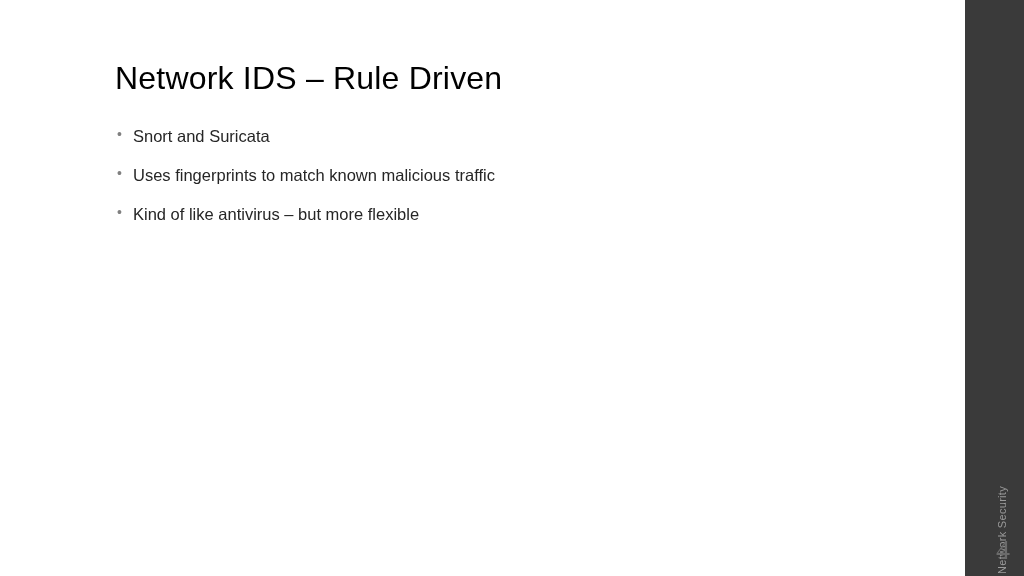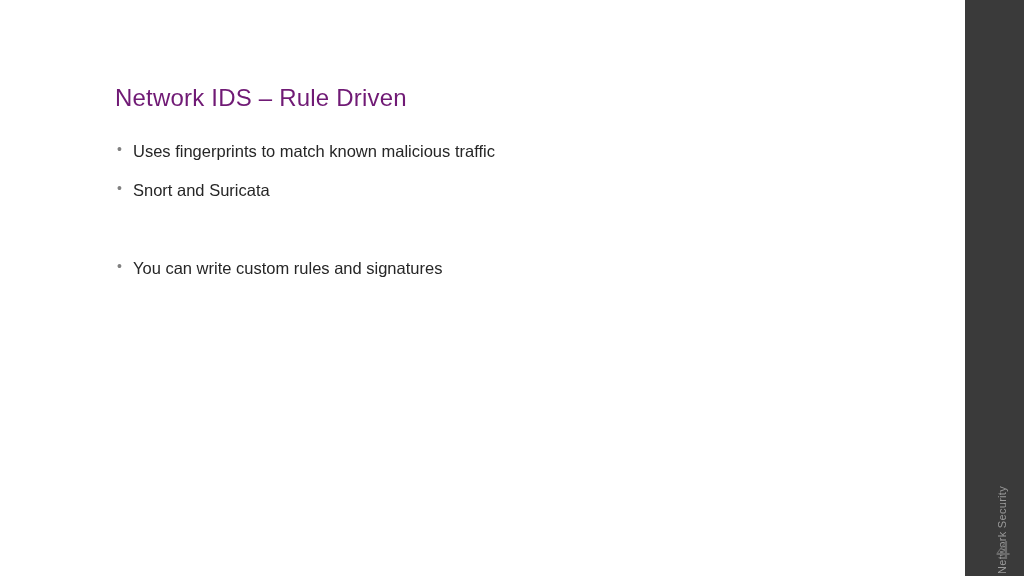--- a/index.html
+++ b/index.html
@@ -9,26 +9,25 @@
       font-family: Arial, Helvetica, sans-serif;
       background: #fff;
       position: relative;
       overflow: hidden;
     }
     .slide-content {
       padding: 60px 100px 40px 115px;
       width: 965px;
     }
     .title {
-      font-size: 24px;
+      font-size: 32px;
       font-weight: 400;
-      color: #701a75;
+      color: #000000;
       margin-bottom: 28px;
       letter-spacing: 0.2px;
-      margin-top: 24px;
     }
     .bullets {
       list-style: none;
     }
     .bullets li {
       font-size: 16.5px;
       color: #262626;
       line-height: 1.4;
       margin-bottom: 16px;
       position: relative;
@@ -73,23 +72,23 @@
       font-size: 28px;
       font-family: Georgia, 'Times New Roman', serif;
     }
   </style>
 </head>
 <body>
 
 <div class="slide-content">
   <h1 class="title">Network IDS – Rule Driven</h1>
   <ul class="bullets">
+    <li>Snort and Suricata</li>
     <li>Uses fingerprints to match known malicious traffic</li>
-    <li>Snort and Suricata</li>
+    <li>Kind of like antivirus – but more flexible</li>
     <li class="spacer">&nbsp;</li>
-    <li>You can write custom rules and signatures</li>
   </ul>
 </div>
 
 <div class="sidebar">
   <div class="course-label">CSC-438 Defensive Network Security</div>
   <div class="page-number">4</div>
 </div>
 
 </body></html>

